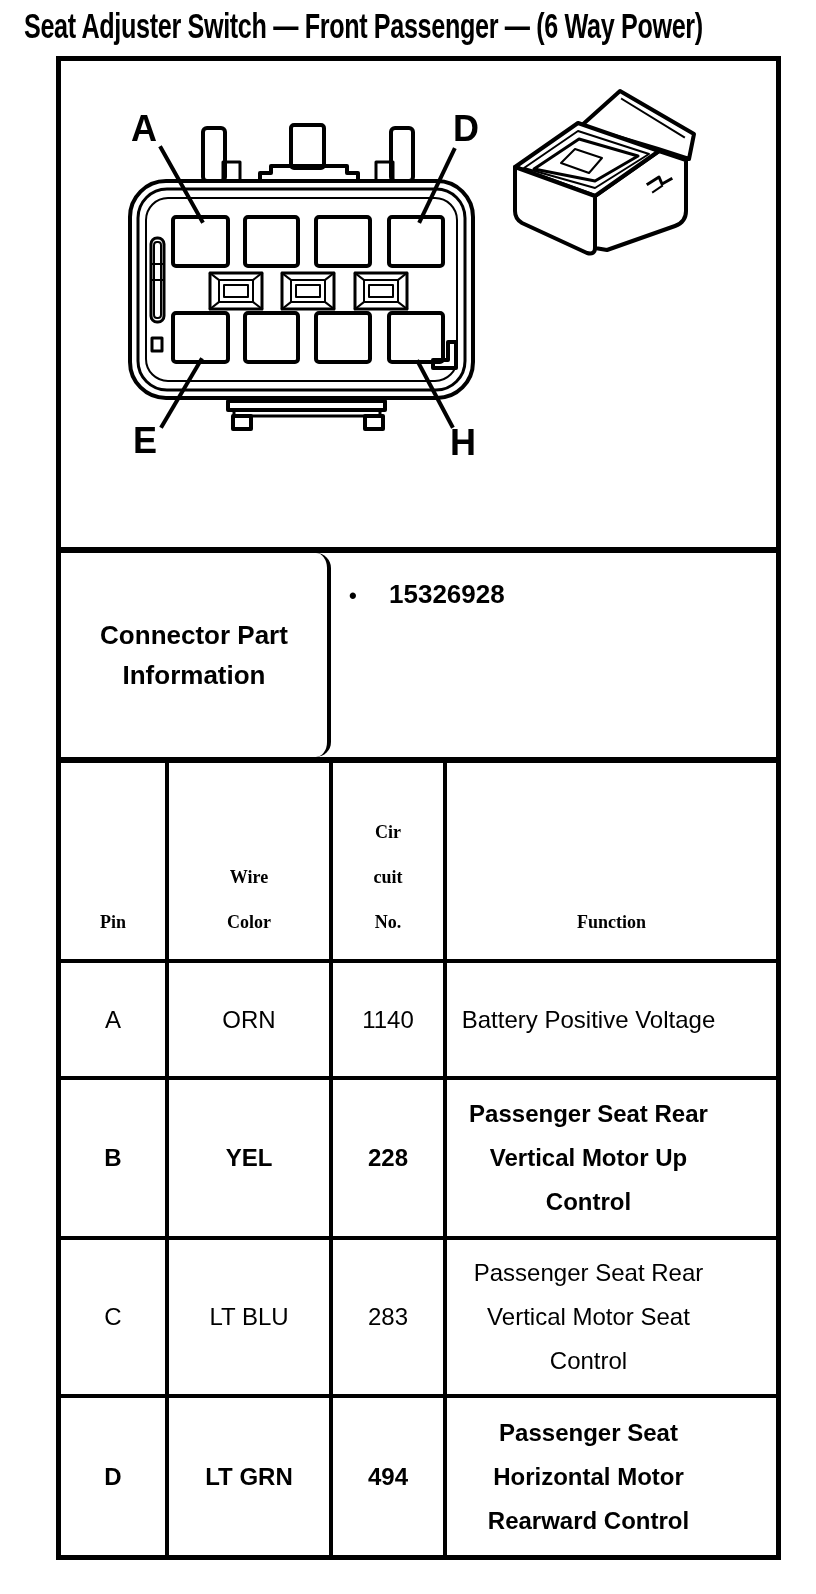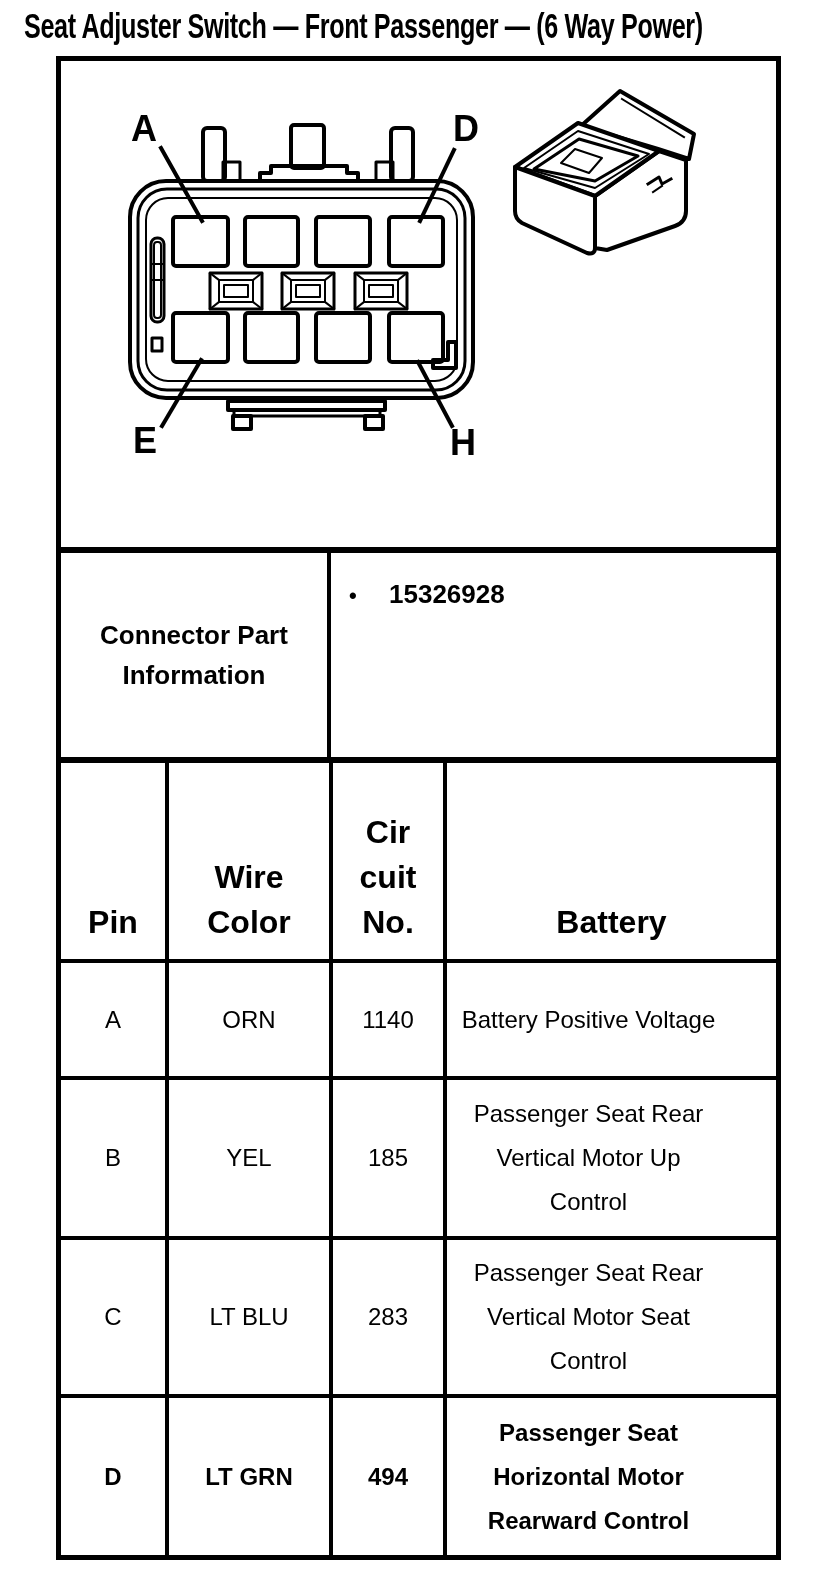--- a/index.html
+++ b/index.html
@@ -52,20 +52,21 @@
     box-sizing: border-box;
   }
   .info-label {
     width: 270px;
     box-sizing: border-box;
     border-right: 4px solid #000;
     display: flex; align-items: center; justify-content: center;
     text-align: center;
     font-size: 26px; font-weight: bold; line-height: 40px;
     padding: 0 20px;
+    border-radius: 15px;
   }
   .info-content {
     box-sizing: border-box;
     width: 385px;
     padding: 20px 0 0 6px;
     font-size: 26px; font-weight: bold; line-height: 42px;
   }
   .bullet-item .bullet {
     display: inline-block;
     width: 52px;
@@ -89,28 +90,29 @@
   }
   .pin-table th { border-top: none; }
   .pin-table tr > *:first-child { border-left: none; }
   .pin-table tr > *:last-child  { border-right: none; }
   .pin-table tbody tr:last-child > * { border-bottom: none; }
 
   .pin-table th {
     height: 182px;
     vertical-align: bottom;
     font-weight: bold;
-    font-size: 32px;
+    font-size: 18px;
     line-height: 45px;
     padding-bottom: 14px;
     white-space: pre-line;
+    font-family: Liberation Serif, serif;
   }
   .pin-table td { vertical-align: middle; }
   .row-a td { height: 113px; }
-  .row-b td { height: 156px; }
+  .row-b td { height: 156px; font-weight: bold; }
   .row-c td { height: 154px; }
   .row-d td { height: 157px; font-weight: bold; }
 
   .function-cell { text-align: left; }
   .function-text {
     max-width: 255px;
     margin-left: 14px;
     line-height: 44px;
     text-align: center;
   }
@@ -238,36 +240,36 @@
           <col>
       </colgroup>
       <thead>
         <tr>
           <th>Pin</th>
           <th>Wire
 Color</th>
           <th>Cir
 cuit
 No.</th>
-          <th>Battery</th>
+          <th>Function</th>
         </tr>
       </thead>
       <tbody>
         <tr class="row-a">
           <td>A</td>
           <td>ORN</td>
           <td>1140</td>
           <td class="function-cell">
             <div class="function-text">Battery Positive Voltage</div>
           </td>
         </tr>
         <tr class="row-b">
           <td>B</td>
           <td>YEL</td>
-          <td>185</td>
+          <td>228</td>
           <td class="function-cell">
             <div class="function-text">Passenger Seat Rear Vertical Motor Up Control</div>
           </td>
         </tr>
         <tr class="row-c">
           <td>C</td>
           <td>LT BLU</td>
           <td>283</td>
           <td class="function-cell">
             <div class="function-text">Passenger Seat Rear Vertical Motor Seat Control</div>

